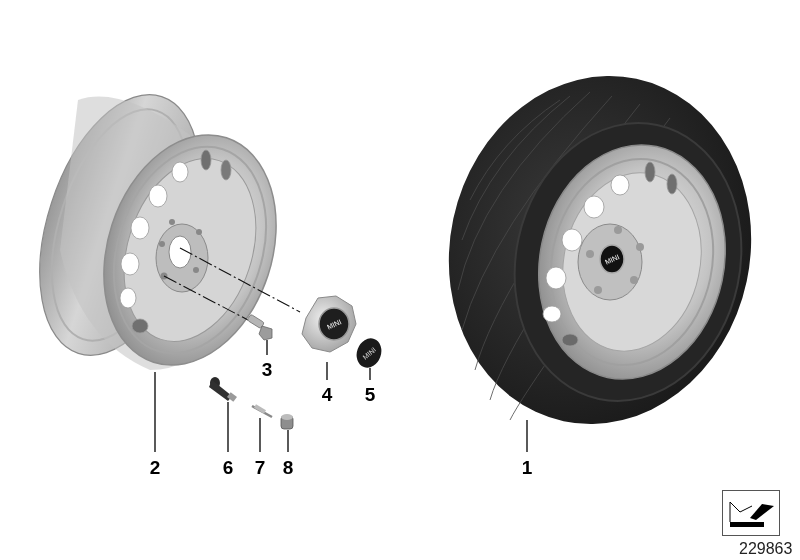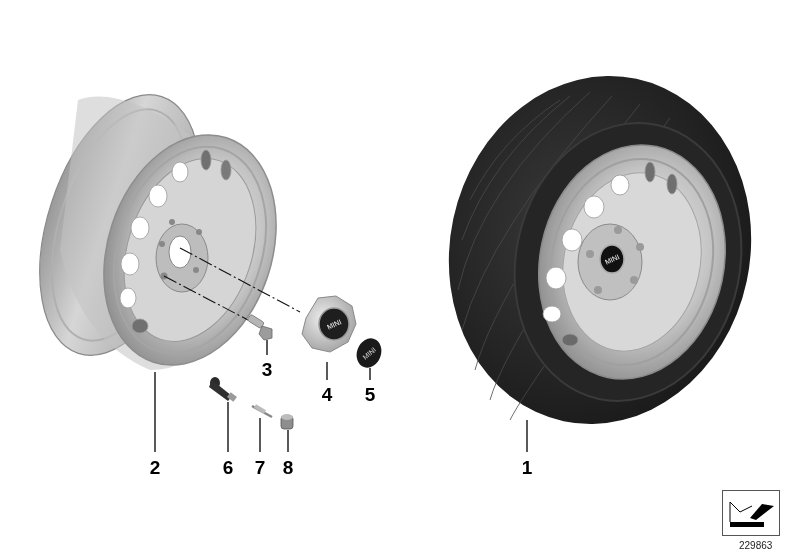--- a/index.html
+++ b/index.html
@@ -1,19 +1,19 @@
 <!DOCTYPE html>
 <html><head>
   <meta charset="utf-8">
   <style>
     html, body { margin: 0; padding: 0; background: #ffffff; }
     body { width: 800px; height: 560px; position: relative; overflow: hidden; font-family: "Liberation Sans", sans-serif; }
     #canvas { position: absolute; left: 0; top: 0; width: 800px; height: 560px; }
     .callout { position: absolute; font-family: "Liberation Sans", sans-serif; font-weight: bold; font-size: 19px; color: #000; line-height: 1; transform: translateX(-50%); }
-    .ref-number { position: absolute; left: 739px; top: 540px; font-size: 10px; color: #222; font-family: "Liberation Sans", sans-serif; }
+    .ref-number { position: absolute; left: 739px; top: 540px; font-size: 16px; color: #222; font-family: "Liberation Sans", sans-serif; }
     .nav-box { position: absolute; left: 722px; top: 490px; width: 56px; height: 44px; border: 1px solid #555; background: #fff; cursor: pointer; }
   </style>
 </head>
 <body>
 
 <svg id="canvas" viewBox="0 0 800 560" xmlns="http://www.w3.org/2000/svg">
   <defs>
     <radialGradient id="rimGrad" cx="0.55" cy="0.45" r="0.6">
       <stop offset="0" stop-color="#f2f2f2"></stop>
       <stop offset="0.6" stop-color="#c4c4c4"></stop>

